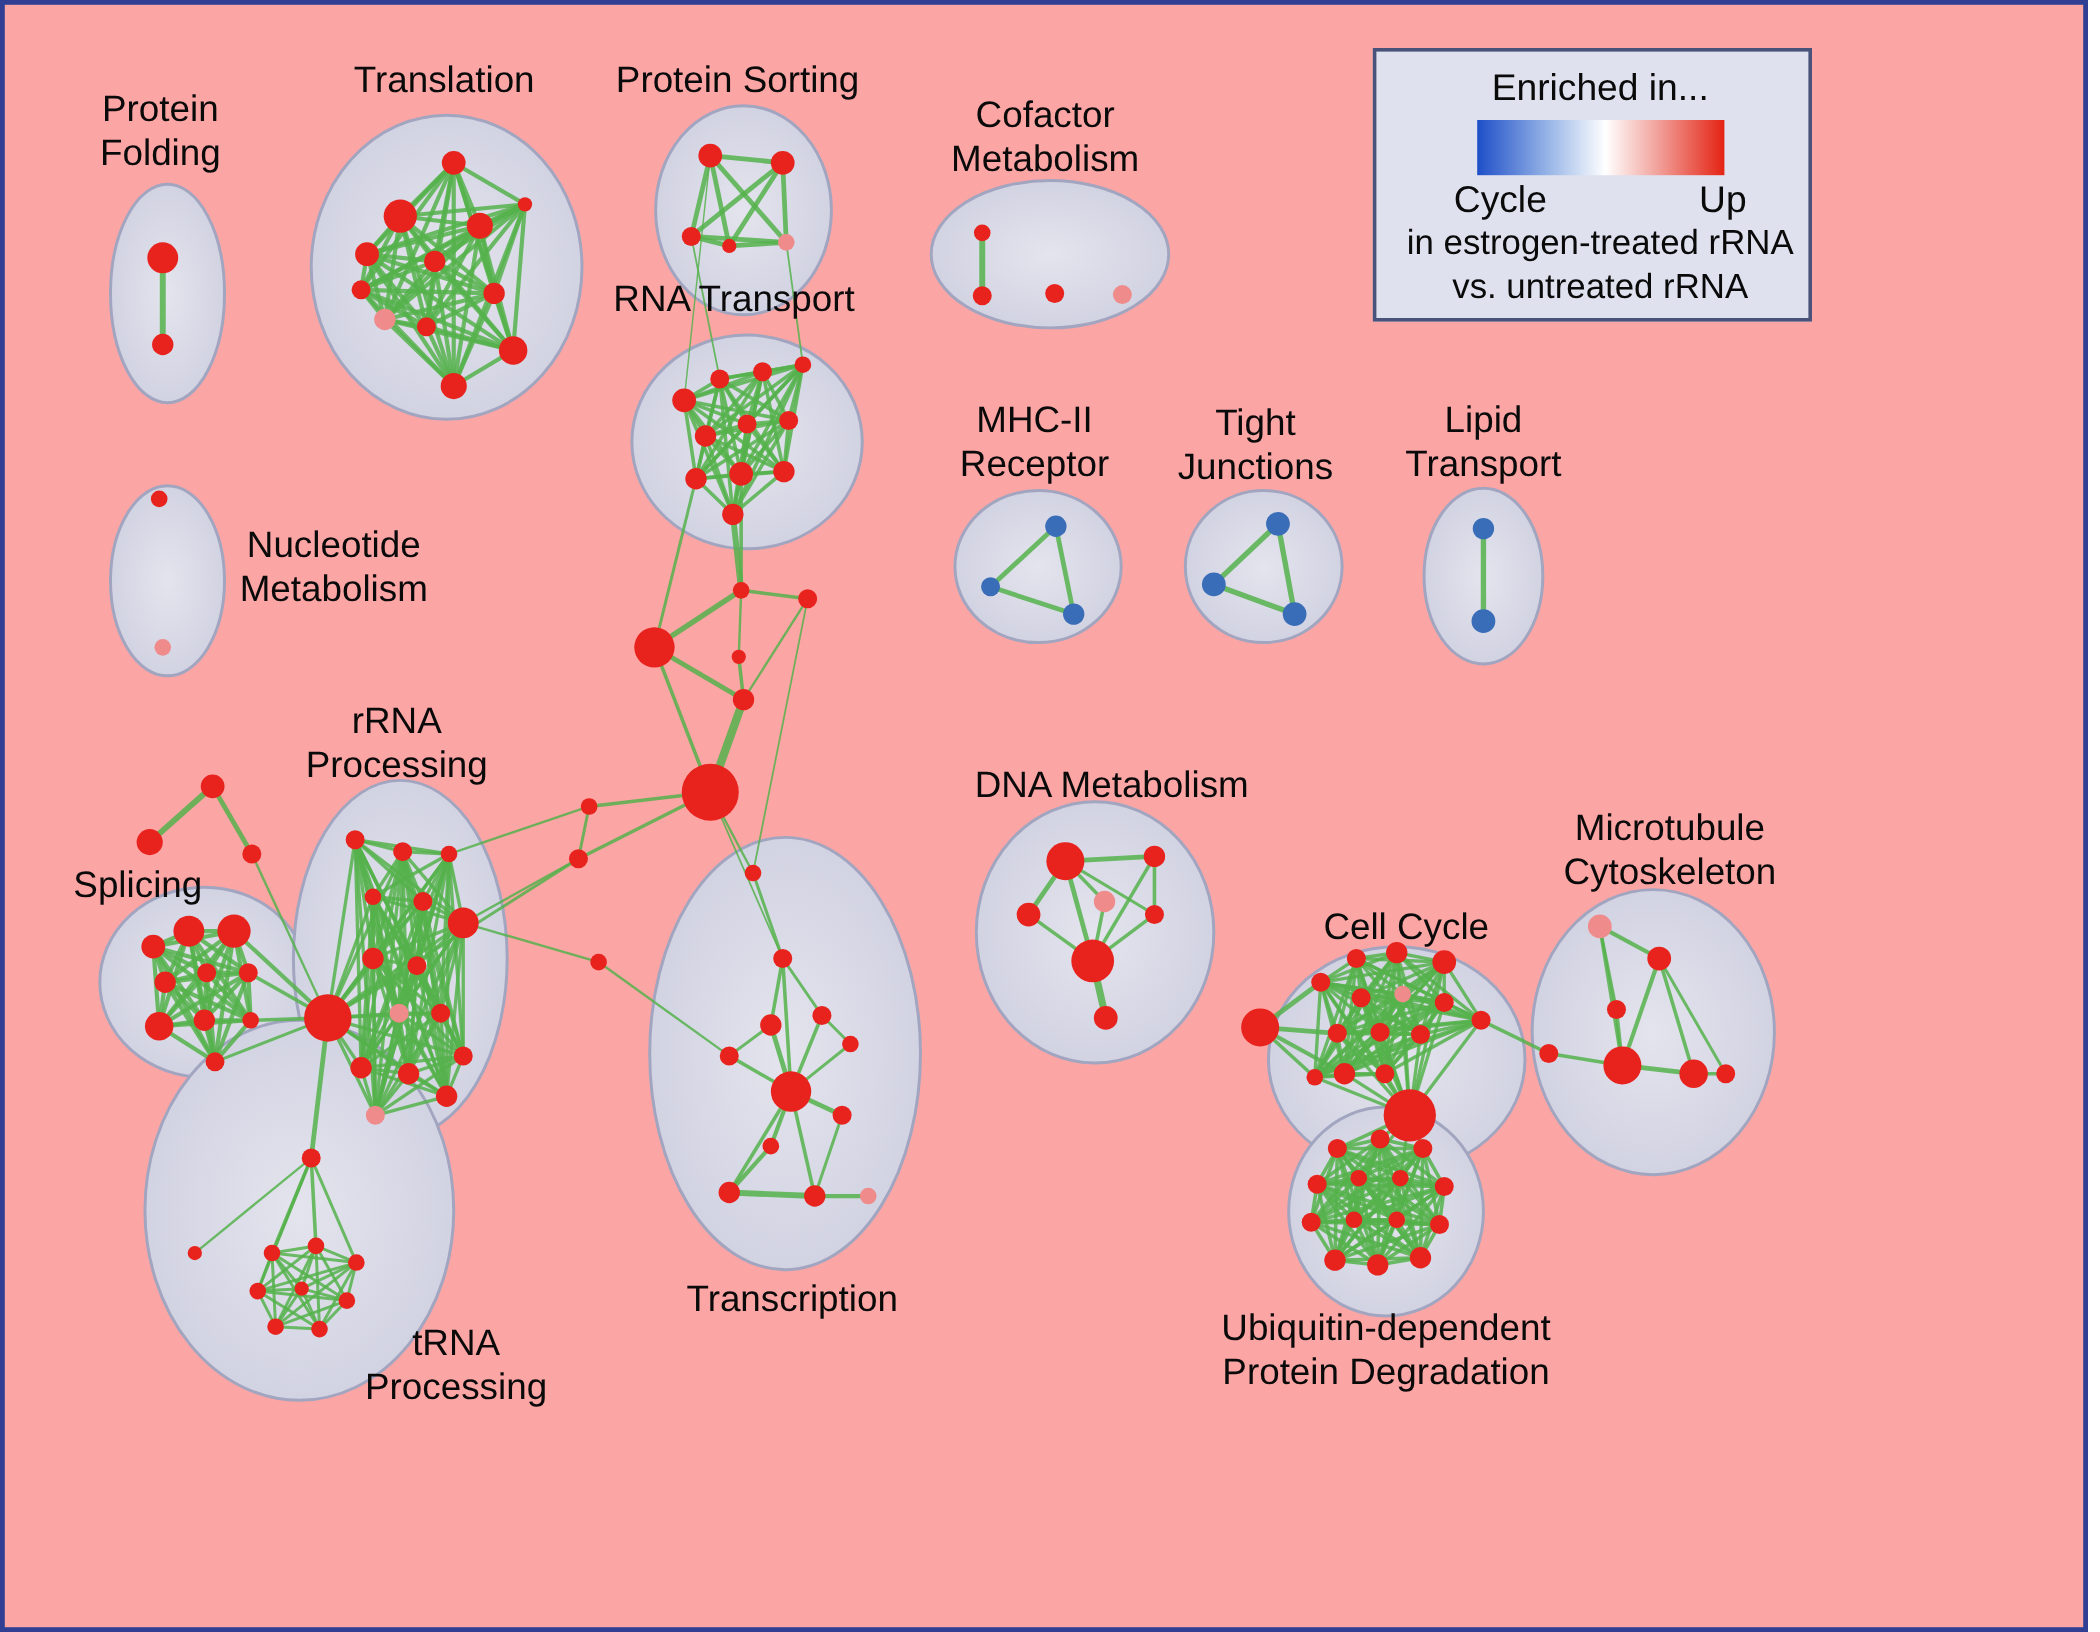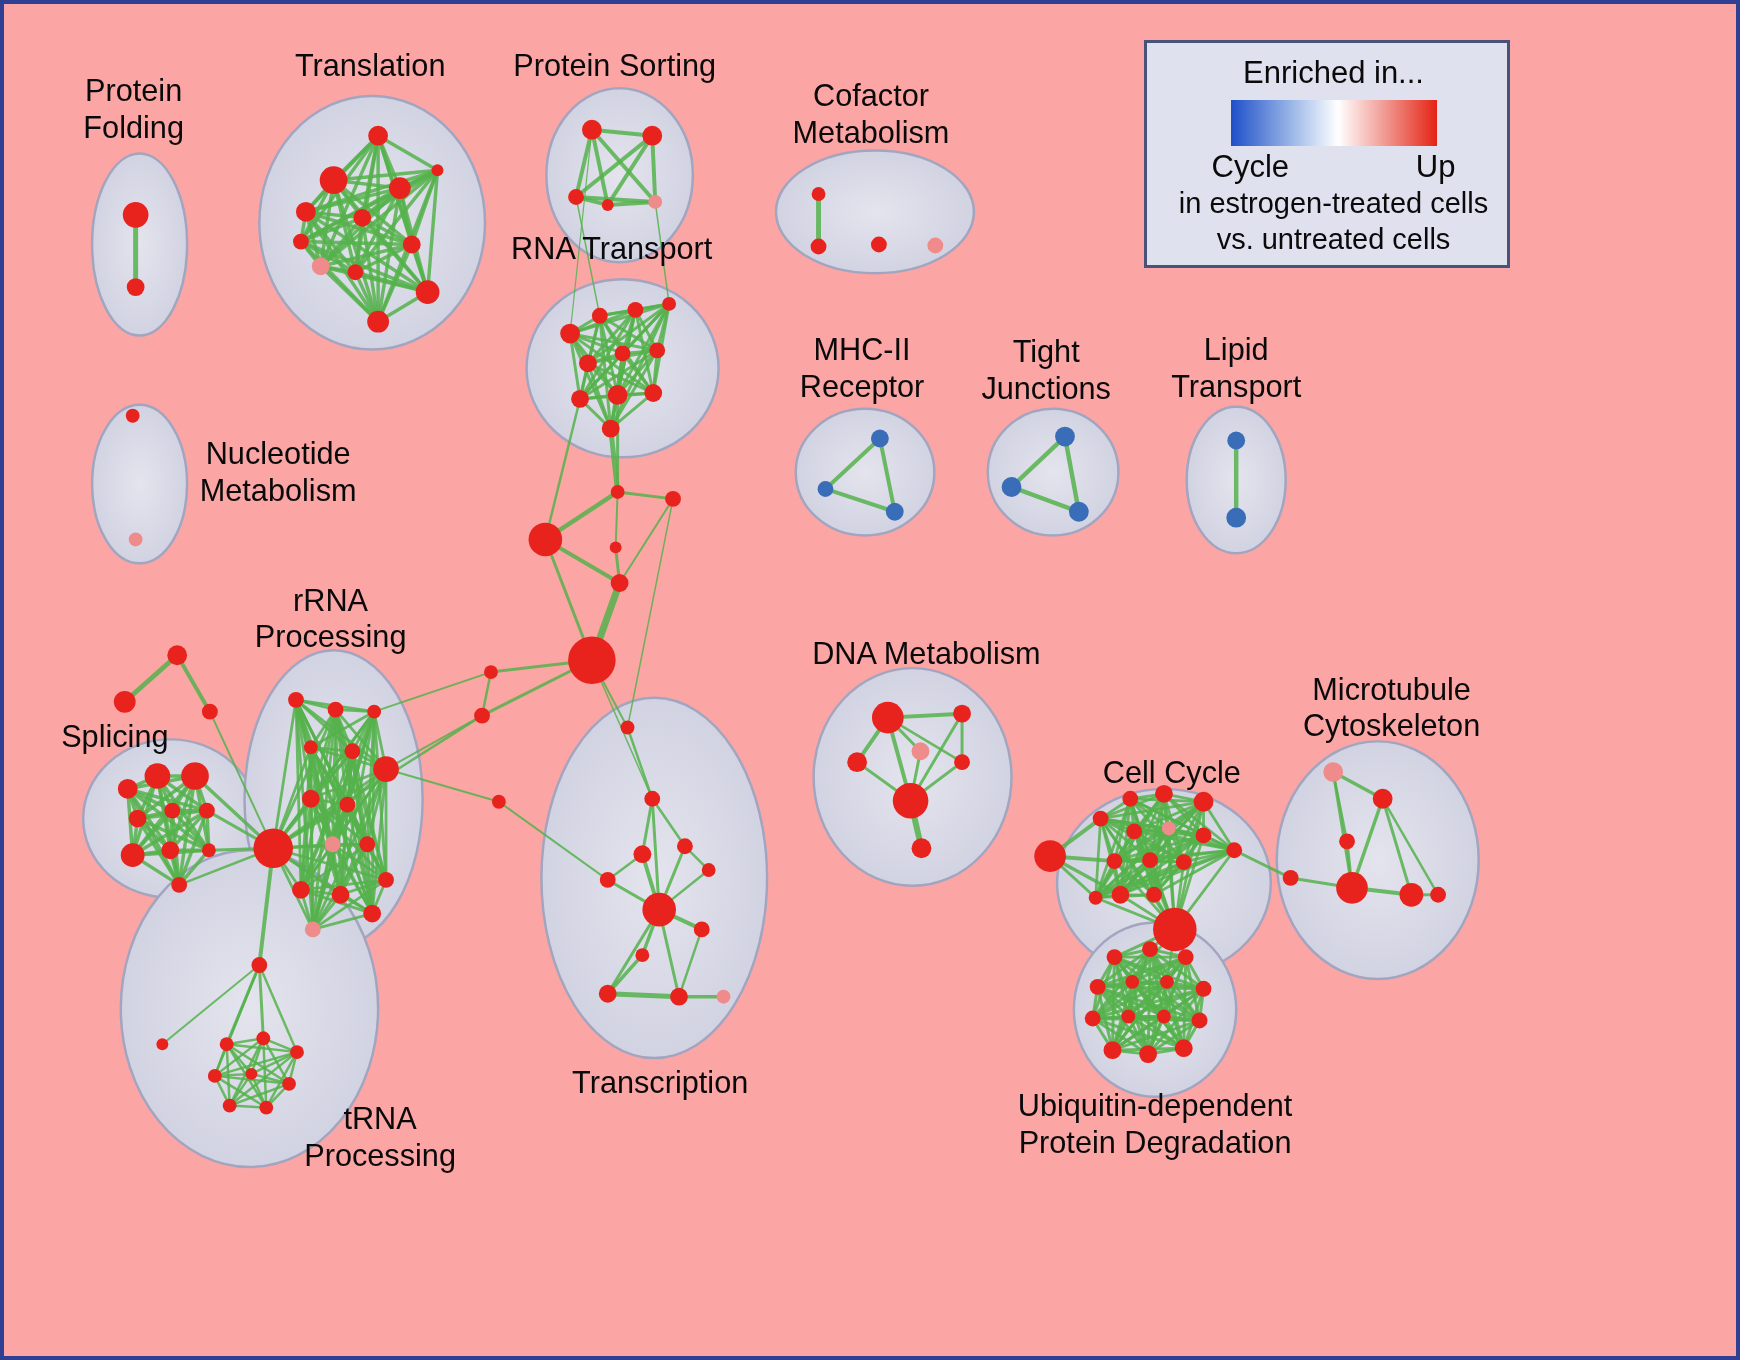--- a/index.html
+++ b/index.html
@@ -865,17 +865,17 @@
       </g>
     </svg>
 
   <div class="legend">
     <div class="legend-title">Enriched in...</div>
     <div class="legend-gradient" id="grad" style="background: linear-gradient(to right, rgb(30, 79, 200) 0%, rgb(157, 185, 232) 30%, rgb(255, 255, 255) 52%, rgb(242, 166, 160) 72%, rgb(228, 35, 19) 100%);"></div>
     <div class="legend-scale">
       <span>Cycle</span>
       <span>Up</span>
     </div>
-    <div class="legend-caption">in estrogen-treated cells</div>
-    <div class="legend-caption">vs. untreated cells</div>
+    <div class="legend-caption">in estrogen-treated rRNA</div>
+    <div class="legend-caption">vs. untreated rRNA</div>
   </div>
 
 </div>
 
 </body></html>

